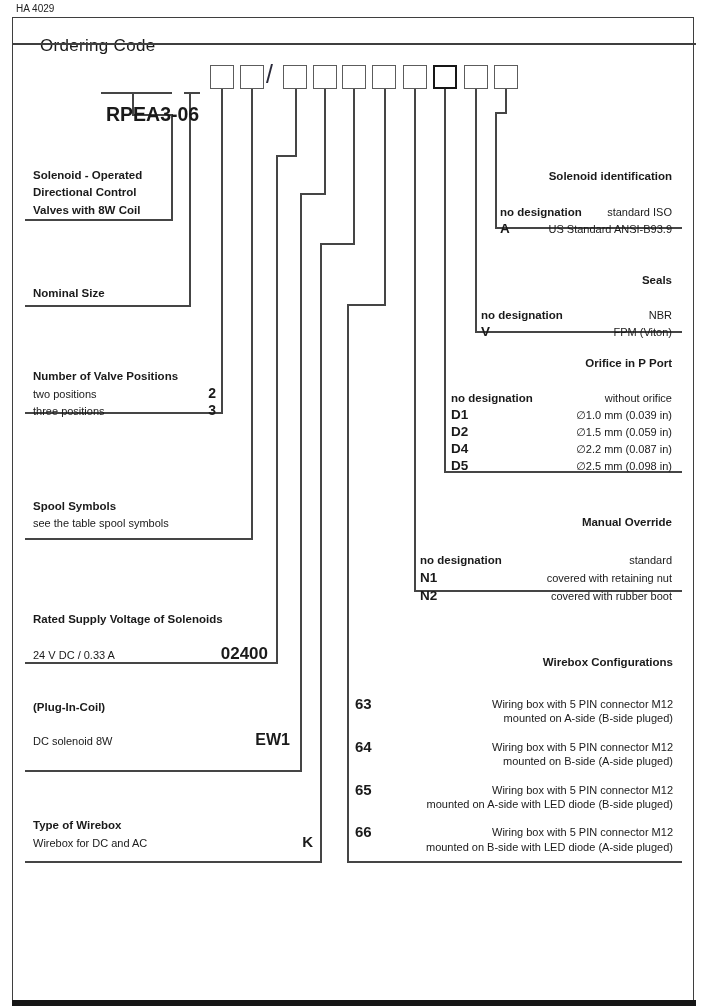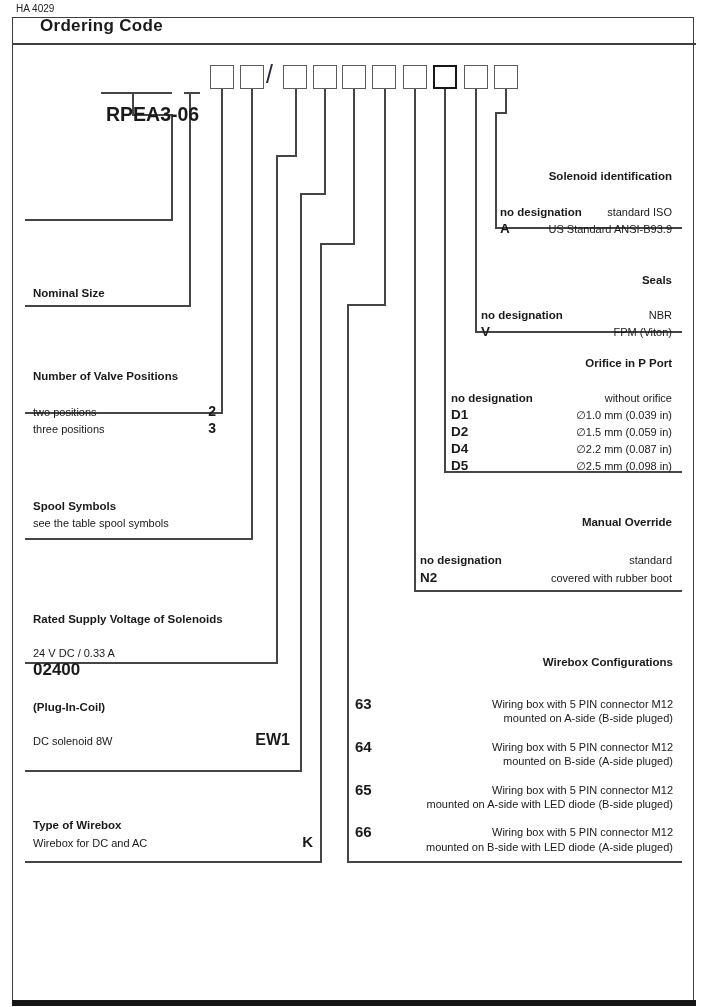--- a/index.html
+++ b/index.html
@@ -3,21 +3,21 @@
 <meta charset="utf-8">
 <style>
   html,body{margin:0;padding:0;background:#fff;}
   .page{position:relative;width:705px;height:1007px;background:#ffffff;
         font-family:"Liberation Sans", sans-serif;color:#1a1a1a;overflow:hidden;}
   .abs{position:absolute;}
   .frame{left:12px;top:17px;width:682px;height:988px;border:1.5px solid #3f3f3f;box-sizing:border-box;}
   .title-rule{left:12px;top:43px;width:684px;height:1.5px;background:#3f3f3f;}
   .bottom-bar{left:12px;top:1000px;width:684px;height:6px;background:#161616;}
   .doc-code{left:16px;top:3px;font-size:10px;color:#222;}
-  .page-title{left:40px;top:16px;font-size:17px;font-weight:bold;letter-spacing:0.3px;}
+  .page-title{left:40px;top:36px;font-size:17px;font-weight:normal;letter-spacing:0.3px;}
   .code-prefix{left:106px;top:63px;font-size:19.5px;font-weight:bold;margin-top:40px;}
   .code-slash{left:266px;top:60px;font-size:25px;color:#2a2a3a;}
   .codebox{position:absolute;top:65px;width:24px;height:24px;box-sizing:border-box;
            border:1.6px solid #5c5c5c;background:#fff;}
   .codebox.bold{border:2.4px solid #161616;}
   svg.lines{position:absolute;left:0;top:0;}
   .block{line-height:15.5px;font-size:11px;}
   .t{font-weight:bold;font-size:11.5px;line-height:15px;}
   .rt{font-weight:bold;font-size:11.5px;line-height:15px;text-align:right;}
   .row{display:flex;justify-content:space-between;align-items:baseline;}
@@ -66,45 +66,50 @@
   <div class="abs code-slash" style="left: 266px; top: 60px;">/</div>
   <div class="codebox" style="left:283px;"></div>
   <div class="codebox" style="left:313px;"></div>
   <div class="codebox" style="left:342px;"></div>
   <div class="codebox" style="left:372px;"></div>
   <div class="codebox" style="left:403px;"></div>
   <div class="codebox bold" style="left:433px;"></div>
   <div class="codebox" style="left:464px;"></div>
   <div class="codebox" style="left:494px;"></div>
 
+  <div class="abs block" style="left:33px;top:167px;line-height:17.4px;">
+    <div class="t" style="line-height:17.4px;">Solenoid - Operated</div>
+    <div class="t" style="line-height:17.4px;">Directional Control</div>
+    <div class="t" style="line-height:17.4px;">Valves with 8W Coil</div>
+  </div>
 
   <div class="abs block" style="left:33px;top:286px;">
     <div class="t">Nominal Size</div>
   </div>
 
   <div class="abs block" style="left:33px;top:369px;width:183px;">
     <div class="t">Number of Valve Positions</div>
-    <div class="row" style="margin-top:20px;">
+    <div class="row" style="margin-top:2px;">
       <span class="lbl">two positions</span>
       <span class="cd md">2</span>
     </div>
     <div class="row">
       <span class="lbl">three positions</span>
       <span class="cd md">3</span>
     </div>
   </div>
 
   <div class="abs block" style="left:33px;top:499px;">
     <div class="t">Spool Symbols</div>
     <div class="lbl" style="margin-top:2px;">see the table spool symbols</div>
   </div>
 
   <div class="abs block" style="left:33px;top:612px;width:235px;">
     <div class="t">Rated Supply Voltage of Solenoids</div>
-    <div class="row" style="margin-top:19px;flex-direction:column;">
+    <div class="row" style="margin-top:19px;">
       <span class="lbl">24 V DC / 0.33 A</span>
       <span class="cd lg">02400</span>
     </div>
   </div>
 
   <div class="abs block" style="left:33px;top:700px;width:257px;">
     <div class="t">(Plug-In-Coil)</div>
     <div class="row" style="margin-top:17px;">
       <span class="lbl">DC solenoid 8W</span>
       <span class="cd lg2">EW1</span>
@@ -167,20 +172,24 @@
     </div>
   </div>
 
   <div class="abs block" style="left:420px;top:515px;width:252px;line-height:17px;">
     <div class="rt">Manual Override</div>
     <div class="row" style="margin-top:3px;">
       <span class="nd">no designation</span>
       <span class="lbl">standard</span>
     </div>
     <div class="row">
+      <span class="cd">N1</span>
+      <span class="lbl">covered with retaining nut</span>
+    </div>
+    <div class="row">
       <span class="cd">N2</span>
       <span class="lbl">covered with rubber boot</span>
     </div>
   </div>
 
   <div class="abs block" style="left:355px;top:655px;width:318px;">
     <div class="rt">Wirebox Configurations</div>
     <div class="wbc-item" style="margin-top:27px;">
       <span class="wbc-num">63</span>
       <span class="wbc-desc">

